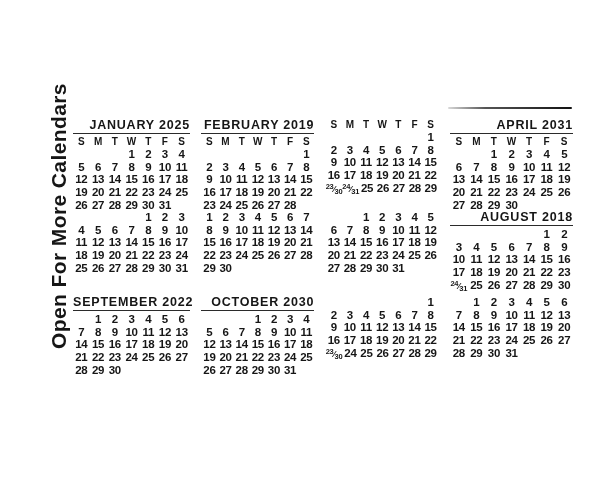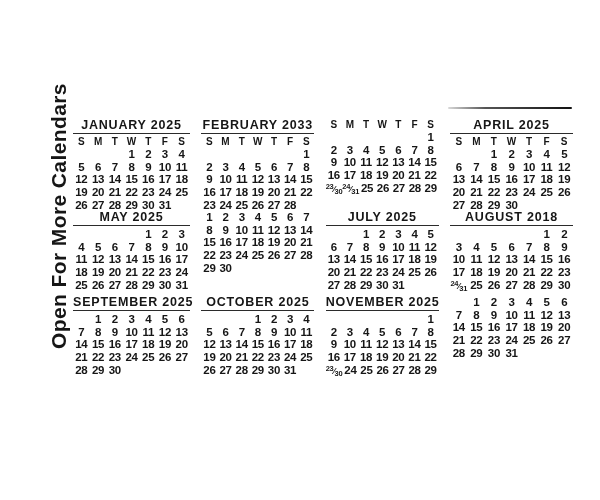--- a/index.html
+++ b/index.html
@@ -25,21 +25,21 @@
   .months-grid{
     position:absolute;left:73px;top:119px;width:500px;
     display:grid;
     grid-template-columns:117px 113px 113px 123px;
     grid-template-rows:92px 85px 85px;
     justify-content:space-between;
   }
   .month{overflow:visible;}
   .month-title{
     font-size:12.5px;font-weight:700;letter-spacing:.8px;line-height:13px;
-    text-align:center;white-space:nowrap;
+    text-align:right;white-space:nowrap;
     border-bottom:1.6px solid #2b2b2b;
     padding-bottom:1px;margin-bottom:2px;
   }
   .week-row{display:grid;grid-template-columns:repeat(7,1fr);height:12.7px;line-height:12.7px;}
   .wd-row{height:11px;line-height:11px;margin-bottom:1px;}
   .wd{font-size:10px;font-weight:700;text-align:center;}
   .date-cell{
     font-size:11.5px;font-weight:700;text-align:center;
     letter-spacing:-.3px;white-space:nowrap;
   }
@@ -105,21 +105,21 @@
           <span class="date-cell">26</span>
           <span class="date-cell">27</span>
           <span class="date-cell">28</span>
           <span class="date-cell">29</span>
           <span class="date-cell">30</span>
           <span class="date-cell">31</span>
           <span class="date-cell"></span>
         </div>
       </section>
       <section class="month">
-        <div class="month-title">FEBRUARY 2033</div>
+        <div class="month-title">FEBRUARY 2019</div>
         <div class="week-row wd-row">
           <span class="wd">S</span>
           <span class="wd">M</span>
           <span class="wd">T</span>
           <span class="wd">W</span>
           <span class="wd">T</span>
           <span class="wd">F</span>
           <span class="wd">S</span>
         </div>
         <div class="week-row">
@@ -218,21 +218,21 @@
           <span class="date-cell frac"><span class="fr-top">23</span><span class="fr-slash">⁄</span><span class="fr-bottom">30</span></span>
           <span class="date-cell frac"><span class="fr-top">24</span><span class="fr-slash">⁄</span><span class="fr-bottom">31</span></span>
           <span class="date-cell">25</span>
           <span class="date-cell">26</span>
           <span class="date-cell">27</span>
           <span class="date-cell">28</span>
           <span class="date-cell">29</span>
         </div>
       </section>
       <section class="month">
-        <div class="month-title">APRIL 2025</div>
+        <div class="month-title">APRIL 2031</div>
         <div class="week-row wd-row">
           <span class="wd">S</span>
           <span class="wd">M</span>
           <span class="wd">T</span>
           <span class="wd">W</span>
           <span class="wd">T</span>
           <span class="wd">F</span>
           <span class="wd">S</span>
         </div>
         <div class="week-row">
@@ -275,21 +275,20 @@
           <span class="date-cell">27</span>
           <span class="date-cell">28</span>
           <span class="date-cell">29</span>
           <span class="date-cell">30</span>
           <span class="date-cell"></span>
           <span class="date-cell"></span>
           <span class="date-cell"></span>
         </div>
       </section>
       <section class="month">
-        <div class="month-title">MAY 2025</div>
         <div class="week-row">
           <span class="date-cell"></span>
           <span class="date-cell"></span>
           <span class="date-cell"></span>
           <span class="date-cell"></span>
           <span class="date-cell">1</span>
           <span class="date-cell">2</span>
           <span class="date-cell">3</span>
         </div>
         <div class="week-row">
@@ -370,21 +369,20 @@
           <span class="date-cell">29</span>
           <span class="date-cell">30</span>
           <span class="date-cell"></span>
           <span class="date-cell"></span>
           <span class="date-cell"></span>
           <span class="date-cell"></span>
           <span class="date-cell"></span>
         </div>
       </section>
       <section class="month">
-        <div class="month-title">JULY 2025</div>
         <div class="week-row">
           <span class="date-cell"></span>
           <span class="date-cell"></span>
           <span class="date-cell">1</span>
           <span class="date-cell">2</span>
           <span class="date-cell">3</span>
           <span class="date-cell">4</span>
           <span class="date-cell">5</span>
         </div>
         <div class="week-row">
@@ -466,69 +464,69 @@
           <span class="date-cell frac"><span class="fr-top">24</span><span class="fr-slash">⁄</span><span class="fr-bottom">31</span></span>
           <span class="date-cell">25</span>
           <span class="date-cell">26</span>
           <span class="date-cell">27</span>
           <span class="date-cell">28</span>
           <span class="date-cell">29</span>
           <span class="date-cell">30</span>
         </div>
       </section>
       <section class="month">
-        <div class="month-title">SEPTEMBER 2025</div>
-        <div class="week-row">
-          <span class="date-cell"></span>
-          <span class="date-cell">1</span>
-          <span class="date-cell">2</span>
-          <span class="date-cell">3</span>
-          <span class="date-cell">4</span>
-          <span class="date-cell">5</span>
-          <span class="date-cell">6</span>
-        </div>
-        <div class="week-row">
-          <span class="date-cell">7</span>
-          <span class="date-cell">8</span>
-          <span class="date-cell">9</span>
-          <span class="date-cell">10</span>
-          <span class="date-cell">11</span>
-          <span class="date-cell">12</span>
-          <span class="date-cell">13</span>
-        </div>
-        <div class="week-row">
-          <span class="date-cell">14</span>
-          <span class="date-cell">15</span>
-          <span class="date-cell">16</span>
-          <span class="date-cell">17</span>
-          <span class="date-cell">18</span>
-          <span class="date-cell">19</span>
-          <span class="date-cell">20</span>
-        </div>
-        <div class="week-row">
-          <span class="date-cell">21</span>
-          <span class="date-cell">22</span>
-          <span class="date-cell">23</span>
-          <span class="date-cell">24</span>
-          <span class="date-cell">25</span>
-          <span class="date-cell">26</span>
-          <span class="date-cell">27</span>
-        </div>
-        <div class="week-row">
-          <span class="date-cell">28</span>
-          <span class="date-cell">29</span>
-          <span class="date-cell">30</span>
-          <span class="date-cell"></span>
-          <span class="date-cell"></span>
-          <span class="date-cell"></span>
-          <span class="date-cell"></span>
-        </div>
-      </section>
-      <section class="month">
-        <div class="month-title">OCTOBER 2025</div>
+        <div class="month-title">SEPTEMBER 2022</div>
+        <div class="week-row">
+          <span class="date-cell"></span>
+          <span class="date-cell">1</span>
+          <span class="date-cell">2</span>
+          <span class="date-cell">3</span>
+          <span class="date-cell">4</span>
+          <span class="date-cell">5</span>
+          <span class="date-cell">6</span>
+        </div>
+        <div class="week-row">
+          <span class="date-cell">7</span>
+          <span class="date-cell">8</span>
+          <span class="date-cell">9</span>
+          <span class="date-cell">10</span>
+          <span class="date-cell">11</span>
+          <span class="date-cell">12</span>
+          <span class="date-cell">13</span>
+        </div>
+        <div class="week-row">
+          <span class="date-cell">14</span>
+          <span class="date-cell">15</span>
+          <span class="date-cell">16</span>
+          <span class="date-cell">17</span>
+          <span class="date-cell">18</span>
+          <span class="date-cell">19</span>
+          <span class="date-cell">20</span>
+        </div>
+        <div class="week-row">
+          <span class="date-cell">21</span>
+          <span class="date-cell">22</span>
+          <span class="date-cell">23</span>
+          <span class="date-cell">24</span>
+          <span class="date-cell">25</span>
+          <span class="date-cell">26</span>
+          <span class="date-cell">27</span>
+        </div>
+        <div class="week-row">
+          <span class="date-cell">28</span>
+          <span class="date-cell">29</span>
+          <span class="date-cell">30</span>
+          <span class="date-cell"></span>
+          <span class="date-cell"></span>
+          <span class="date-cell"></span>
+          <span class="date-cell"></span>
+        </div>
+      </section>
+      <section class="month">
+        <div class="month-title">OCTOBER 2030</div>
         <div class="week-row">
           <span class="date-cell"></span>
           <span class="date-cell"></span>
           <span class="date-cell"></span>
           <span class="date-cell">1</span>
           <span class="date-cell">2</span>
           <span class="date-cell">3</span>
           <span class="date-cell">4</span>
         </div>
         <div class="week-row">
@@ -562,21 +560,20 @@
           <span class="date-cell">26</span>
           <span class="date-cell">27</span>
           <span class="date-cell">28</span>
           <span class="date-cell">29</span>
           <span class="date-cell">30</span>
           <span class="date-cell">31</span>
           <span class="date-cell"></span>
         </div>
       </section>
       <section class="month">
-        <div class="month-title">NOVEMBER 2025</div>
         <div class="week-row">
           <span class="date-cell"></span>
           <span class="date-cell"></span>
           <span class="date-cell"></span>
           <span class="date-cell"></span>
           <span class="date-cell"></span>
           <span class="date-cell"></span>
           <span class="date-cell">1</span>
         </div>
         <div class="week-row">

